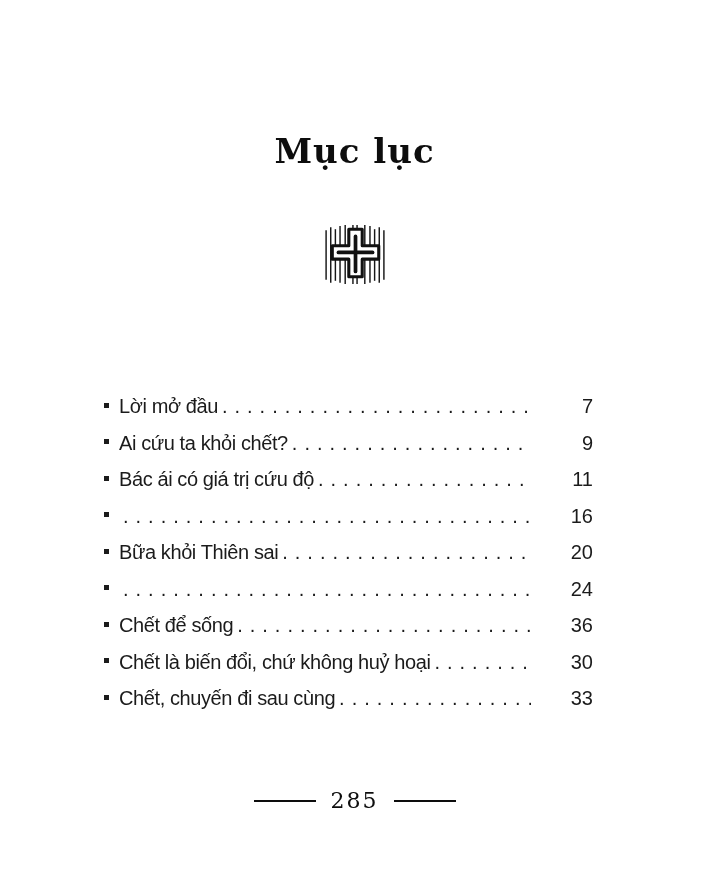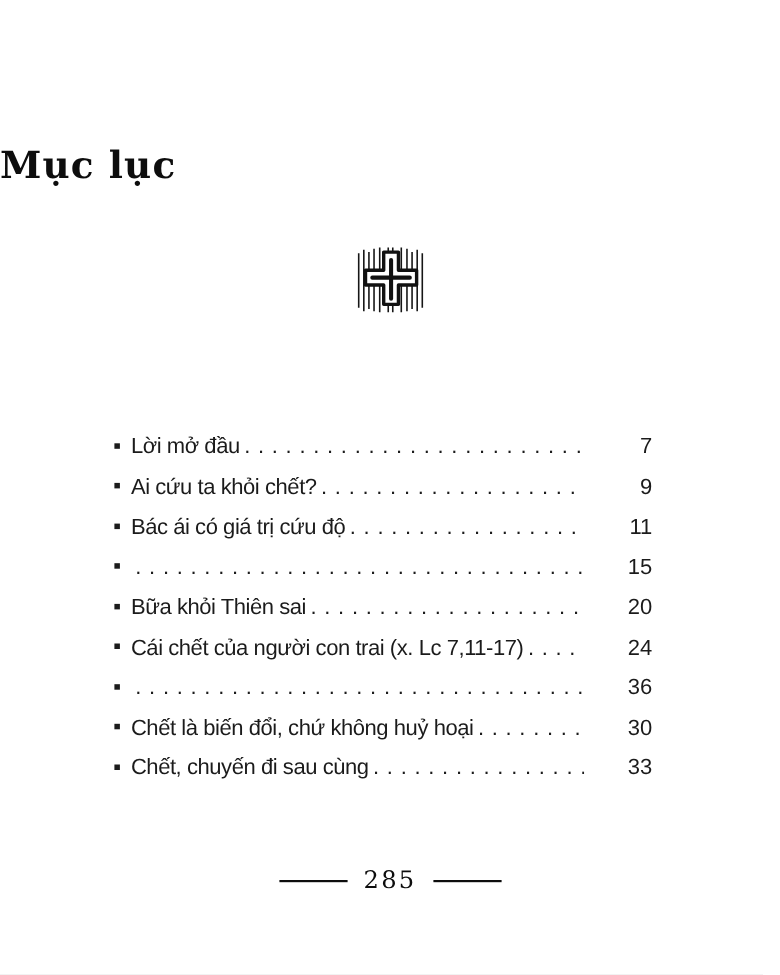--- a/index.html
+++ b/index.html
@@ -11,21 +11,21 @@
     background: #ffffff;
     color: #141414;
     overflow: hidden;
     font-family: "Liberation Sans", sans-serif;
   }
   .book-title {
     position: absolute;
     top: 131px;
     left: 0;
     width: 100%;
-    text-align: left;
+    text-align: center;
     font-family: "DejaVu Serif", "Liberation Serif", serif;
     font-weight: bold;
     font-size: 34px;
     letter-spacing: 1px;
     color: #0d0d0d;
   }
   .ornament-wrap {
     position: absolute;
     top: 223px;
     left: 0;
@@ -151,40 +151,40 @@
     <div class="toc-row">
       <span class="bullet"></span>
       <span class="entry-label">Bác ái có giá trị cứu độ</span>
       <span class="leader"></span>
       <span class="entry-page">11</span>
     </div>
 
     <div class="toc-row">
       <span class="bullet"></span>
       <span class="leader"></span>
-      <span class="entry-page">15</span>
+      <span class="entry-page">16</span>
     </div>
 
 
     <div class="toc-row">
       <span class="bullet"></span>
       <span class="entry-label">Bữa khỏi Thiên sai</span>
       <span class="leader"></span>
       <span class="entry-page">20</span>
     </div>
 
     <div class="toc-row">
       <span class="bullet"></span>
-      <span class="entry-label">Cái chết của người con trai (x. Lc 7,11-17)</span>
       <span class="leader"></span>
       <span class="entry-page">24</span>
     </div>
 
     <div class="toc-row">
       <span class="bullet"></span>
+      <span class="entry-label">Chết để sống</span>
       <span class="leader"></span>
       <span class="entry-page">36</span>
     </div>
 
     <div class="toc-row">
       <span class="bullet"></span>
       <span class="entry-label">Chết là biến đổi, chứ không huỷ hoại</span>
       <span class="leader"></span>
       <span class="entry-page">30</span>
     </div>

